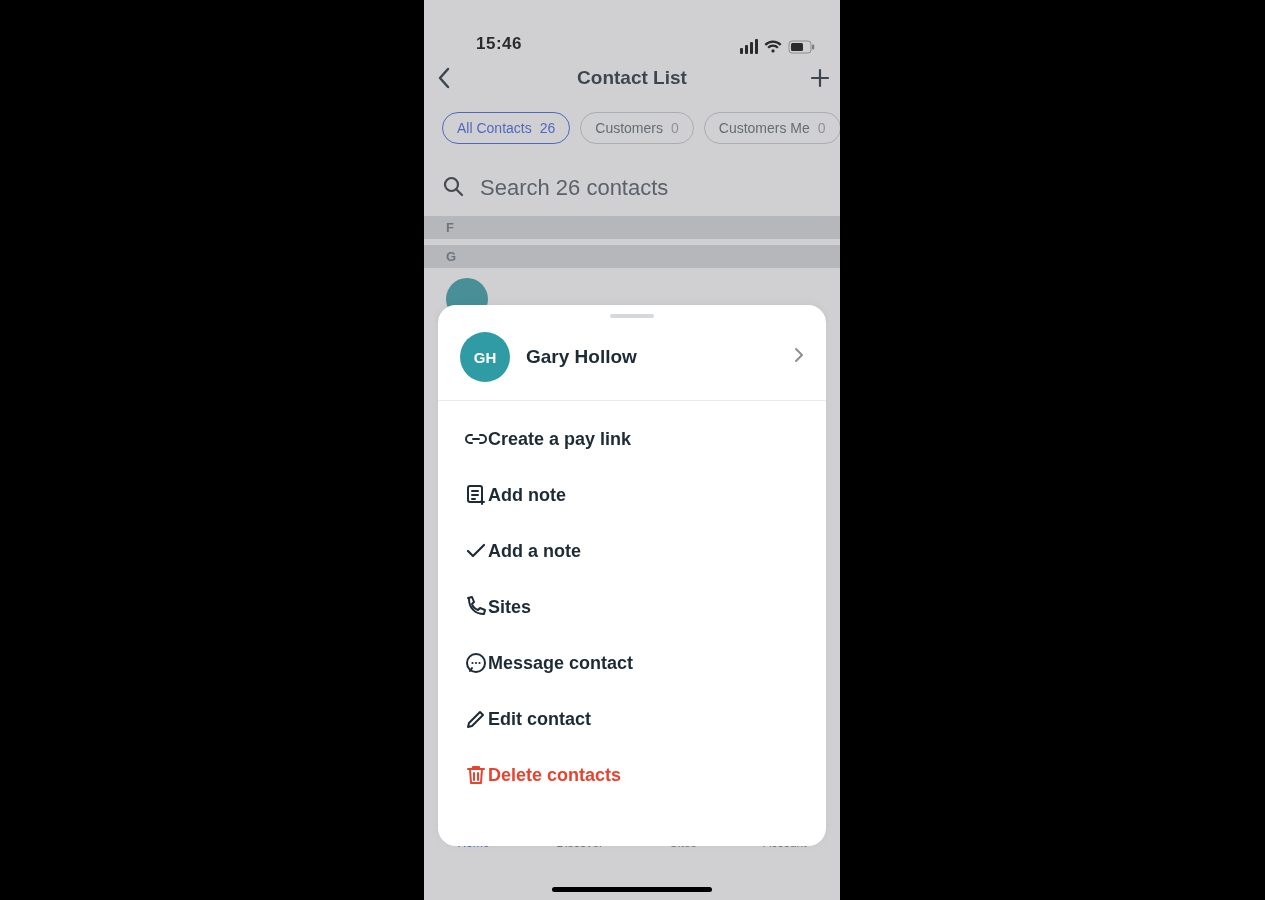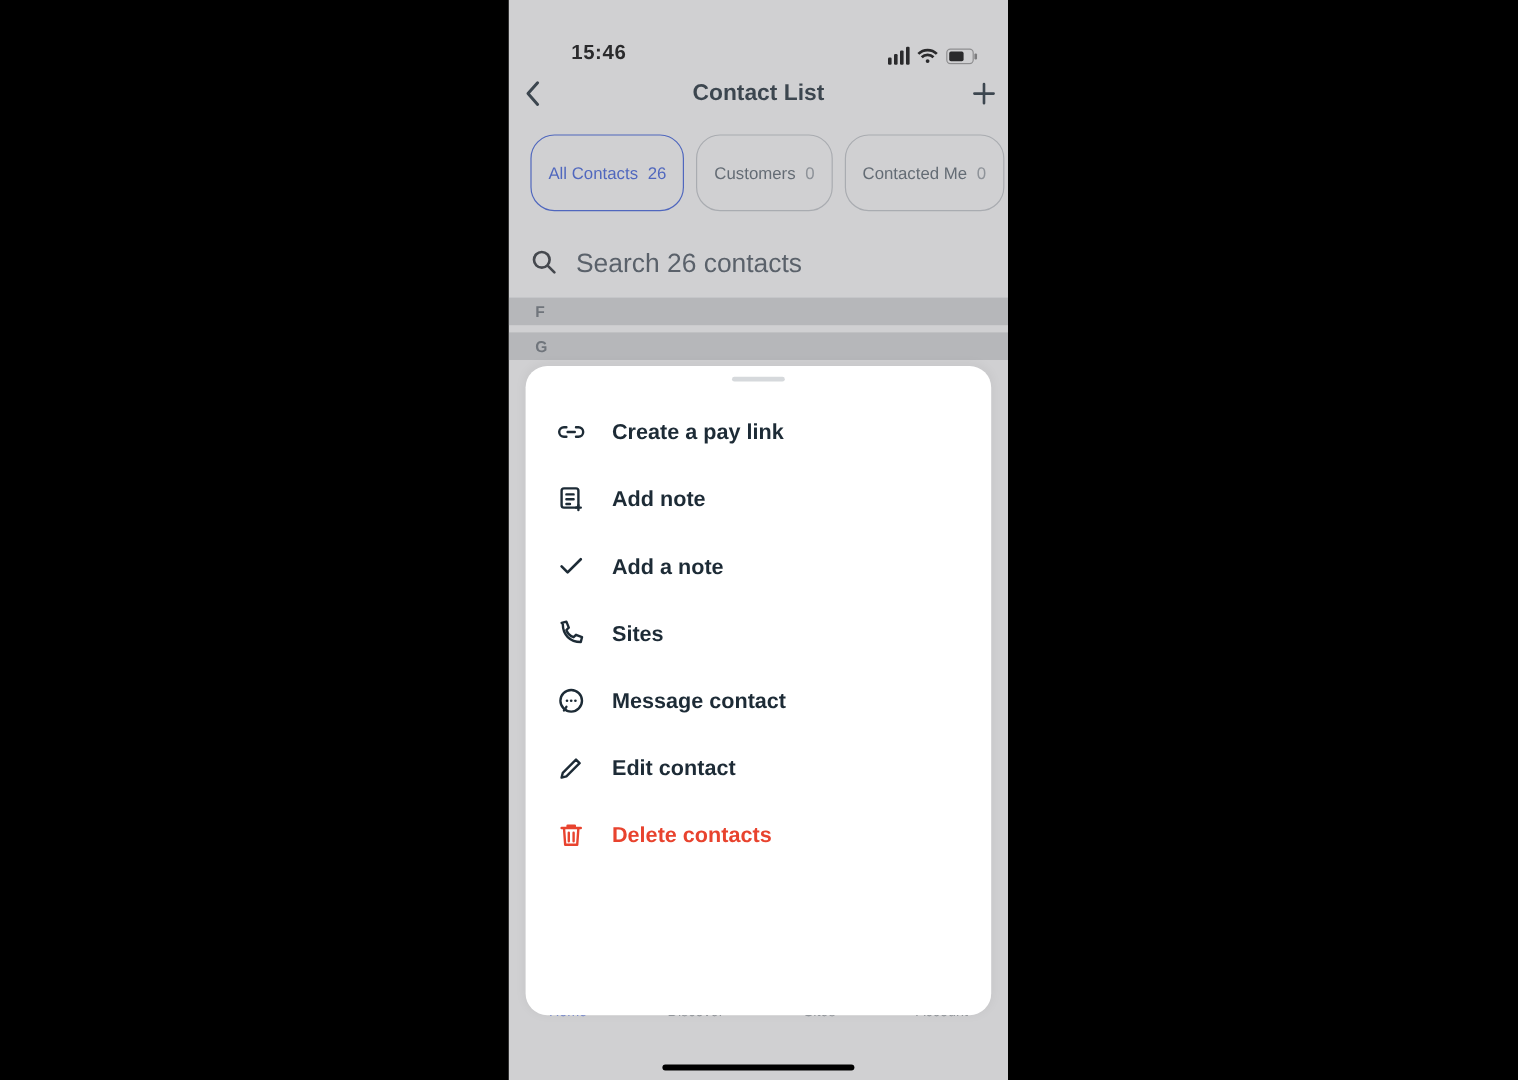--- a/index.html
+++ b/index.html
@@ -19,21 +19,21 @@
   .sig-bars span:nth-child(4){height:15px;}
   .wifi-icon,.battery-icon{display:inline-flex;}
 
   
   .nav-header{height:48px;display:flex;align-items:center;justify-content:space-between;padding:0 2px;}
   .back-btn,.add-btn{width:36px;height:36px;display:flex;align-items:center;justify-content:center;color:#222;}
   .page-title{font-size:19px;font-weight:700;color:#1d2b36;}
 
   
   .filter-row{display:flex;gap:10px;padding:10px 18px 16px;overflow:hidden;}
-  .pill{border-radius:20px;padding:23px 14px;font-size:14px;display:flex;align-items:center;gap:8px;white-space:nowrap;}
+  .pill{border-radius:20px;padding:7px 14px;font-size:14px;display:flex;align-items:center;gap:8px;white-space:nowrap;}
   .pill.active{border:1.5px solid #3b5fe0;color:#3b5fe0;background:transparent;}
   .pill.inactive{border:1px solid #c4c8cc;color:#5a6670;}
   .pill .count{color:inherit;}
   .pill.inactive .count{color:#9aa1a8;}
 
   
   .search-row{display:flex;align-items:center;gap:14px;padding:14px 18px 14px;}
   .search-icon{color:#2a2f35;}
   .search-input{border:none;outline:none;font-size:22px;color:#4a5560;background:transparent;width:100%;}
   .search-input::placeholder{color:#4a5560;}
@@ -53,21 +53,21 @@
 
   
   .sheet{position:absolute;left:438px;width:388px;top:305px;background:#fff;border-radius:18px 18px 18px 18px;z-index:20;box-shadow:0 -1px 10px rgba(0,0,0,0.05);height:541px;}
   .grabber{width:44px;height:4px;border-radius:2px;background:#d6d9dc;margin:9px auto 4px;}
   .sheet-header{display:flex;align-items:center;padding:10px 22px 18px;border-bottom:1px solid #e8eaec;}
   .sheet-avatar{width:50px;height:50px;border-radius:50%;background:#2f9ba5;color:#fff;font-weight:600;font-size:15px;display:flex;align-items:center;justify-content:center;margin-right:16px;}
   .sheet-name{font-size:19px;font-weight:700;color:#1d2b36;flex:1;}
   .chev-right{color:#8a9096;}
 
   .sheet-actions{padding:10px 0 6px;}
-  .action-row{display:flex;align-items:center;padding:16px 26px;gap:22px;font-size:18px;font-weight:600;color:#1d2b36;cursor:pointer;}
+  .action-row{display:flex;align-items:center;padding:16px 26px;font-size:18px;font-weight:600;color:#1d2b36;cursor:pointer;}
   .action-row.danger{color:#e8432e;}
   .action-row .icon{width:24px;height:24px;display:flex;align-items:center;justify-content:center;color:inherit;}
   .action-row.std .icon{color:#1d2b36;}
 
 </style>
 </head>
 <body>
 <div class="stage">
 
   <div class="phone">
@@ -114,21 +114,21 @@
     <div class="filter-row">
       <div class="pill active">
         <span>All Contacts</span>
         <span class="count">26</span>
       </div>
       <div class="pill inactive">
         <span>Customers</span>
         <span class="count">0</span>
       </div>
       <div class="pill inactive">
-        <span>Contacted Me</span>
+        <span>Customers Me</span>
         <span class="count">0</span>
       </div>
     </div>
 
     <div class="search-row">
       <span class="search-icon">
         <svg width="22" height="22" viewBox="0 0 22 22">
             <circle cx="9.5" cy="9.5" r="6.5" stroke="#2a2f35" stroke-width="2.2" fill="none"></circle>
             <path d="M15 15l5 5" stroke="#2a2f35" stroke-width="2.2" stroke-linecap="round"></path>
           </svg>
@@ -155,20 +155,31 @@
       <div class="tab-item">
           <span>Account</span>
         </div>
     </div>
 
     <div class="home-indicator"></div>
   </div>
 
   <div class="sheet">
     <div class="grabber"></div>
+    <div class="sheet-header">
+      <div class="sheet-avatar">
+          <span>GH</span>
+        </div>
+      <div class="sheet-name">Gary Hollow</div>
+      <span class="chev-right">
+        <svg width="10" height="16" viewBox="0 0 10 16">
+            <path d="M2 2l6 6-6 6" stroke="#8a9096" stroke-width="2" fill="none" stroke-linecap="round" stroke-linejoin="round"></path>
+          </svg>
+      </span>
+    </div>
     <div class="sheet-actions">
 
       <div class="action-row std">
         <span class="icon">
           <svg width="24" height="24" viewBox="0 0 24 24" fill="none">
               <path d="M9 12h6M8 8H6a4 4 0 000 8h2M16 8h2a4 4 0 010 8h-2" stroke="#1d2b36" stroke-width="2" stroke-linecap="round"></path>
             </svg>
         </span>
         <span>Create a pay link</span>
       </div>

